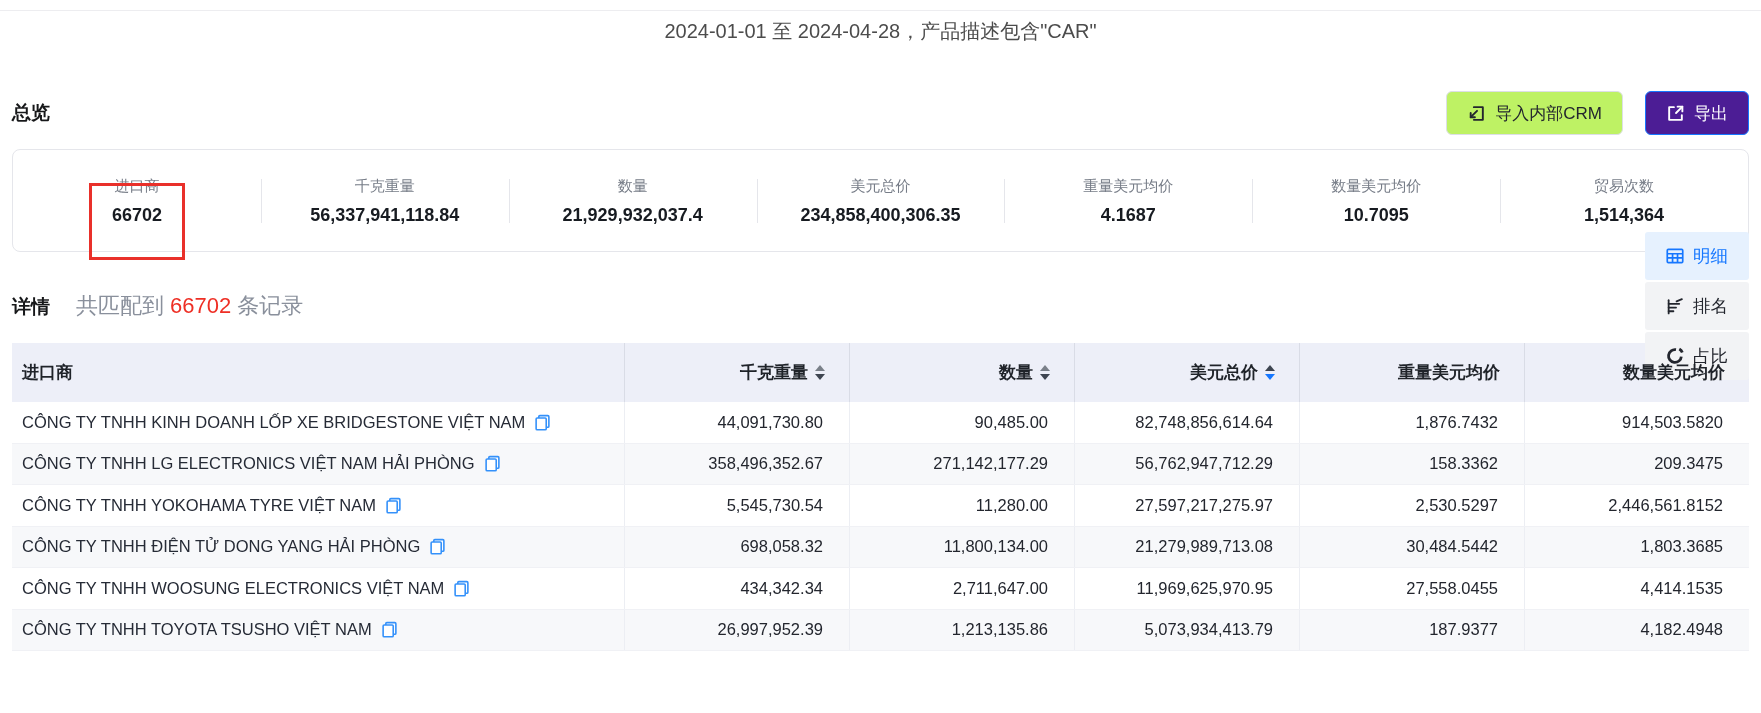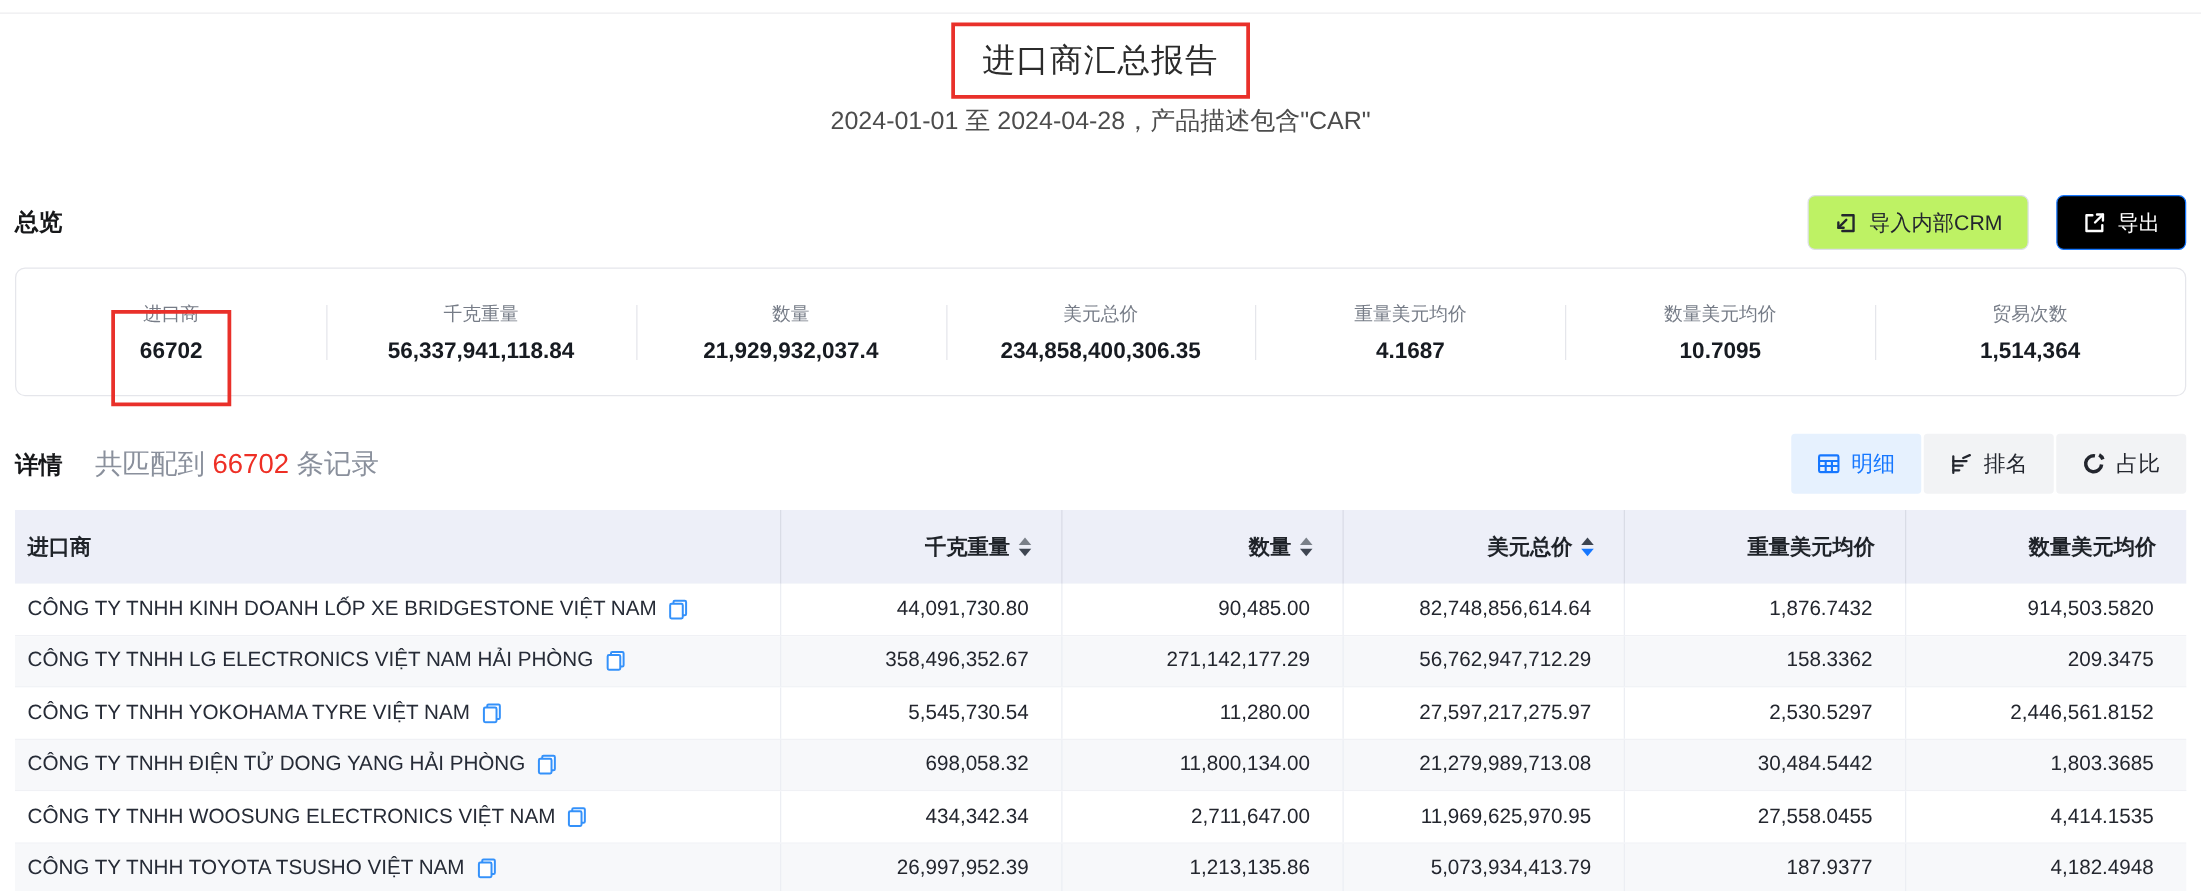--- a/index.html
+++ b/index.html
@@ -14,41 +14,41 @@
   .subtitle { text-align:center; margin-top:4px; font-size:20px; color:#4c4c4c; }
 
   
   .section-row { display:flex; justify-content:space-between; align-items:center;
     padding:0 12px; margin-top:46px; height:44px; }
   .h2 { font-size:19px; font-weight:bold; color:#17181a; }
   .actions { display:flex; gap:22px; }
   .btn { display:inline-flex; align-items:center; gap:9px; height:44px; padding:0 20px;
     background:#bef264; border:1px solid #dcdfe6; border-radius:6px; font-size:17px;
     color:#23262e; cursor:pointer; white-space:nowrap; }
-  .btn.primary { background:#000000; border-color:#1677ff; color:#fff; }
+  .btn.primary { background:#4c1d95; border-color:#1677ff; color:#fff; }
   .btn svg { flex:0 0 auto; }
 
   
   .stats-card { margin:14px 12px 0; height:103px; border:1px solid #e5e6eb;
     border-radius:8px; display:flex; align-items:center; background:#fff; }
   .stat { flex:1; text-align:center; position:relative; padding-top:2px; }
   .stat + .stat::before { content:""; position:absolute; left:0; top:50%;
     transform:translateY(-50%); width:1px; height:44px; background:#e5e6eb; }
   .stat .lbl { font-size:15px; color:#767c87; }
   .stat .val { font-size:18px; font-weight:600; color:#171b21; margin-top:9px; }
   .anno-stat { position:absolute; left:50%; transform:translateX(-50%); top:8px;
     width:96px; height:77px; border:3px solid #e9302a; pointer-events:none; }
 
   
   .detail-row { display:flex; justify-content:space-between; align-items:center;
     padding:0 12px; margin-top:30px; height:48px; }
   .detail-left { display:flex; align-items:baseline; gap:26px; }
   .match { font-size:22px; color:#8a909c; }
   .match .red { color:#ee2f25; padding:0 6px; }
-  .seg-tabs { display:flex; gap:2px; }
+  .seg-tabs { display:flex; gap:2px;flex-direction:column; }
   .seg { display:inline-flex; align-items:center; gap:9px; height:48px; padding:0 21px;
     background:#f2f3f5; color:#23262e; font-size:17.5px; border-radius:3px; cursor:pointer; }
   .seg.active { background:#e6f1fe; color:#1677ff; }
 
   
   .table { margin:13px 12px 0; }
   .thead { display:flex; align-items:center; height:59px; background:#edeff8;
     font-weight:bold; font-size:17px; color:#1f2329; }
   .th, .td { flex:0 0 225px; width:225px; }
   .th.first, .td.first { flex:1 1 auto; width:auto; }
@@ -72,23 +72,20 @@
     border-right:5px solid transparent; border-top:6px solid #3e4551; }
   .sorter.desc .car-up { border-bottom-color:#3e4551; }
   .sorter.desc .car-dn { border-top-color:#1677ff; }
 </style>
 </head>
 <body>
 
 <div class="topbar"></div>
 
 <div class="title-wrap">
-  <div class="title-box">
-    <span>进口商汇总报告</span>
-  </div>
   <div class="subtitle">2024-01-01 至 2024-04-28，产品描述包含"CAR"</div>
 </div>
 
 <div class="section-row">
   <div class="h2">总览</div>
   <div class="actions">
     <button class="btn">
       <svg width="19" height="19" viewBox="0 0 18 18" fill="none" stroke="#23262e" stroke-width="1.8" stroke-linecap="round" stroke-linejoin="round">
         <path d="M6.5 3H15v12H6.5"></path>
           <path d="M9.5 6.5 3.5 12.5"></path>

